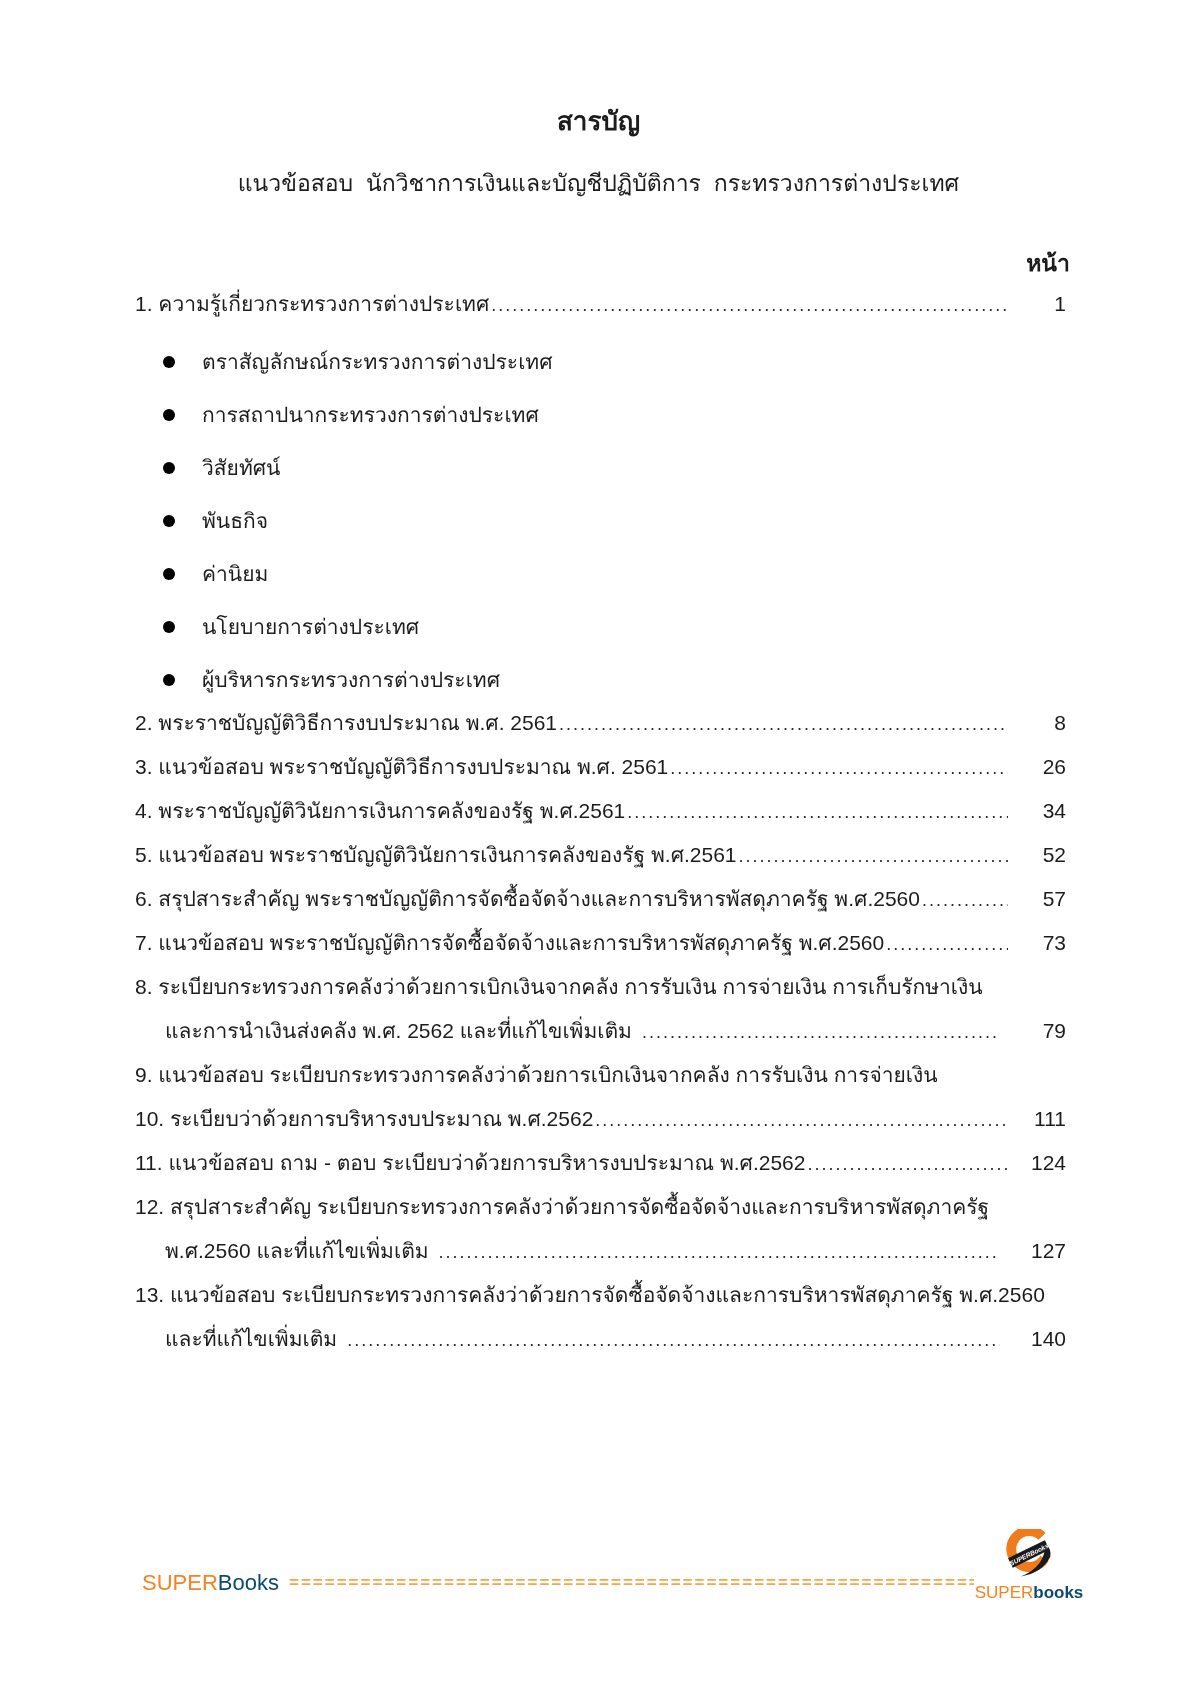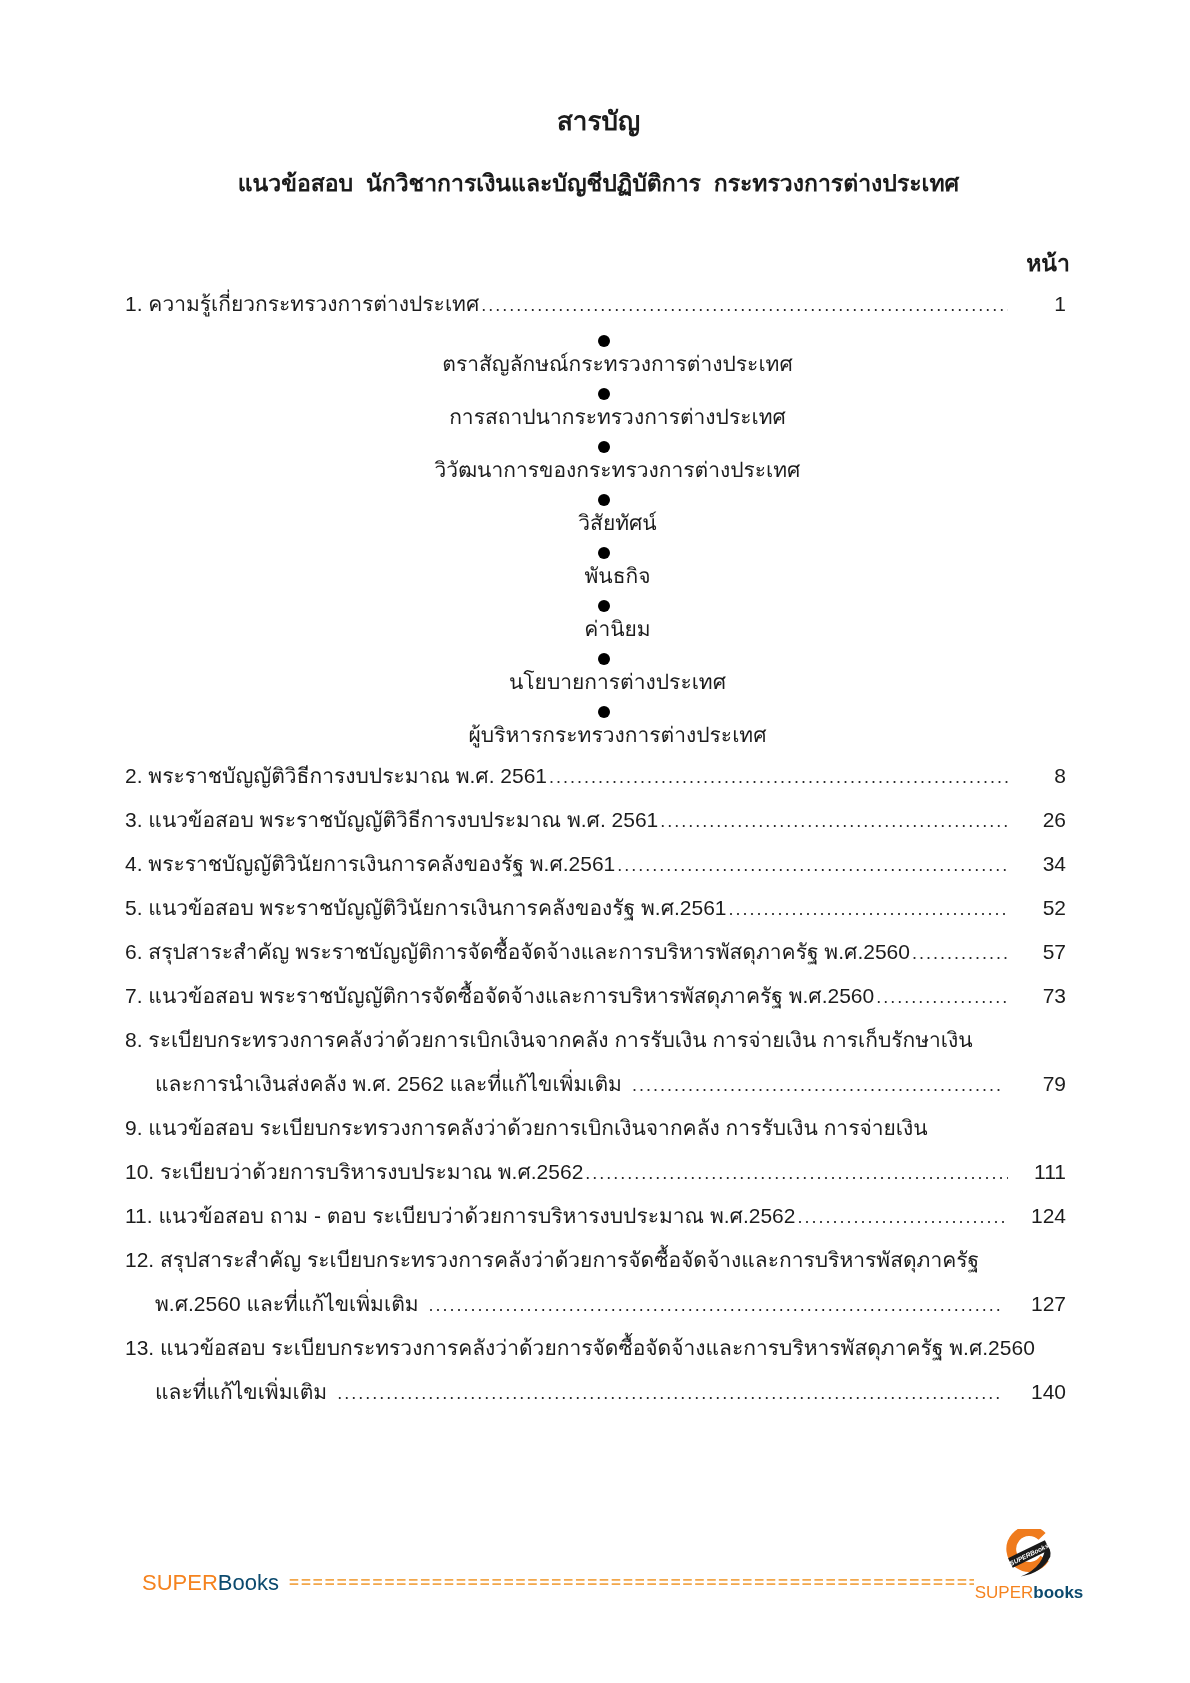--- a/index.html
+++ b/index.html
@@ -16,37 +16,37 @@
   }
   .content { padding:0 118px; }
   .doc-title {
     padding-top:100px;
     text-align:center;
     font-size:26px; font-weight:bold;
   }
   .doc-subtitle {
     margin-top:24px;
     text-align:center;
-    font-size:23px; font-weight:bold;
+    font-size:23px; font-weight:normal;
     white-space:pre-wrap;
   }
   .page-col-header {
     margin-top:44px;
     text-align:right;
     font-size:23px; font-weight:bold;
     padding-right:2px;
   }
   .toc { margin-top:6px; font-size:21px; }
   .toc-row {
     display:flex; align-items:baseline;
     height:44px;
   }
   .toc-row.first { height:48px; }
   .toc-row.cont { padding-left:30px;gap:8px; }
-  .toc-label { white-space:nowrap; }
+  .toc-label { white-space:nowrap;margin-left:10px; }
   .leader-dots {
     flex:1 1 auto;
     overflow:hidden;
     white-space:nowrap;
     margin:0 8px 0 2px;
     font-size:18px;
     letter-spacing:2px;
     color:#2a2a2a;
   }
   .leader-dots::after {
@@ -54,21 +54,20 @@
   }
   .toc-pagenum {
     flex:0 0 56px;
     text-align:right;
     padding-right:6px;
   }
   .bullet-row {
     display:flex; align-items:center;
     height:53px;
     padding-left:38px;
-    flex-direction:column;
   }
   .bullet-dot {
     flex:0 0 auto;
     width:12px; height:12px;
     border-radius:50%;
     background:#000;
     margin-right:27px;
   }
   .footer {
     position:absolute;
@@ -126,24 +125,20 @@
         <span class="toc-pagenum">1</span>
       </div>
 
       <div class="bullet-row">
         <span class="bullet-dot"></span>
         <span>ตราสัญลักษณ์กระทรวงการต่างประเทศ</span>
       </div>
       <div class="bullet-row">
         <span class="bullet-dot"></span>
         <span>การสถาปนากระทรวงการต่างประเทศ</span>
-      </div>
-      <div class="bullet-row">
-        <span class="bullet-dot"></span>
-        <span>วิวัฒนาการของกระทรวงการต่างประเทศ</span>
       </div>
       <div class="bullet-row">
         <span class="bullet-dot"></span>
         <span>วิสัยทัศน์</span>
       </div>
       <div class="bullet-row">
         <span class="bullet-dot"></span>
         <span>พันธกิจ</span>
       </div>
       <div class="bullet-row">

